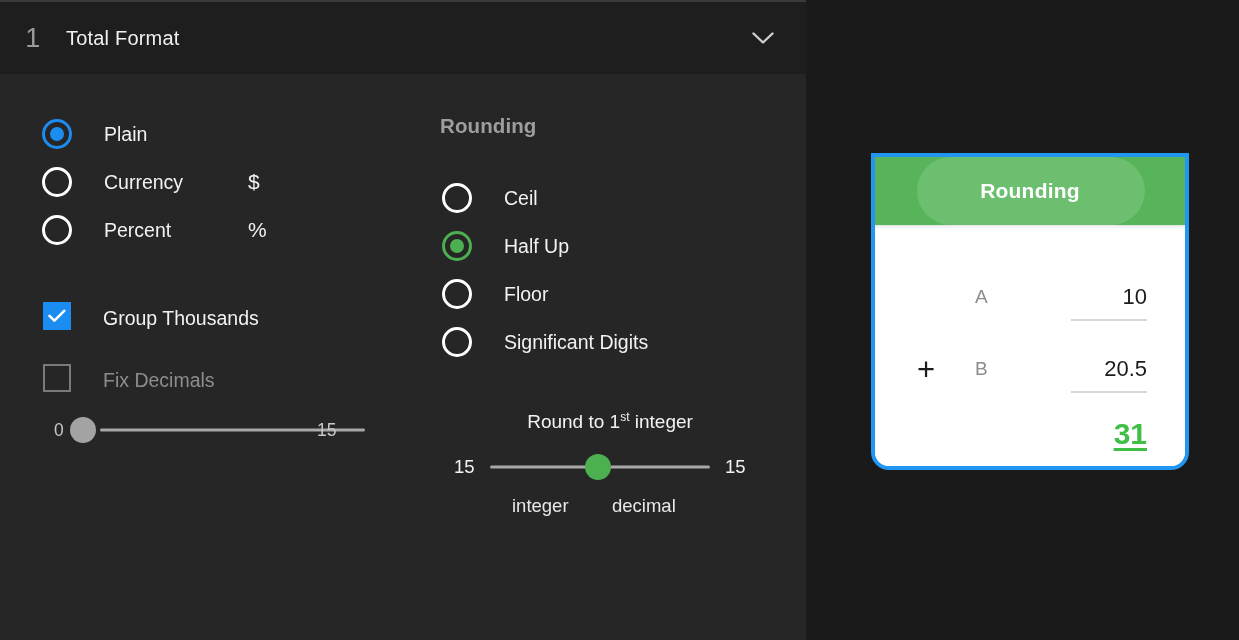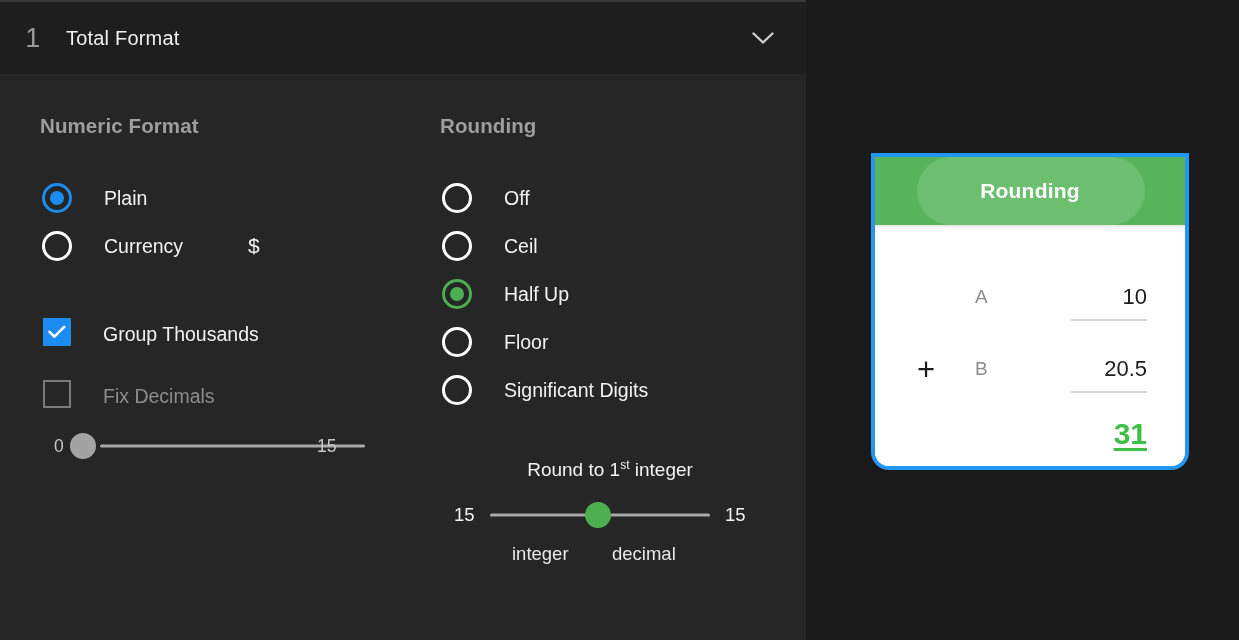--- a/index.html
+++ b/index.html
@@ -348,40 +348,46 @@
         <svg width="22" height="13" viewBox="0 0 22 13" fill="none" aria-hidden="true">
           <path d="M1.5 1.5 L11 10.5 L20.5 1.5" stroke="#cfcfcf" stroke-width="2.4" stroke-linecap="round" stroke-linejoin="round"></path>
         </svg>
       </div>
     </div>
 
     <div class="panel-body">
 
       <div class="col col-left">
 
-        <div class="section-title">Numeric Format</div>
 
         <div class="opt-list">
 
           <div class="opt-row">
             <div class="radio sel-blue">
                 <div class="dot"></div>
               </div>
             <div class="opt-label">Plain</div>
             <div class="opt-symbol"></div>
           </div>
 
           <div class="opt-row">
             <div class="radio">
                 <div class="dot"></div>
               </div>
             <div class="opt-label">Currency</div>
             <div class="opt-symbol">$</div>
           </div>
 
+          <div class="opt-row">
+            <div class="radio">
+                <div class="dot"></div>
+              </div>
+            <div class="opt-label">Percent</div>
+            <div class="opt-symbol">%</div>
+          </div>
 
 
         </div>
 
         <div class="check-row first">
           <div class="checkbox checked">
             <svg width="18" height="14" viewBox="0 0 18 14" fill="none" aria-hidden="true">
               <path d="M1.5 6.8 L6.4 11.7 L16.2 1.9" stroke="#ffffff" stroke-width="2.6" stroke-linecap="round" stroke-linejoin="round"></path>
             </svg>
           </div>
@@ -401,26 +407,20 @@
         </div>
 
       </div>
 
       <div class="col col-right">
 
         <div class="section-title">Rounding</div>
 
         <div class="opt-list">
 
-          <div class="opt-row">
-            <div class="radio">
-                <div class="dot"></div>
-              </div>
-            <div class="opt-label">Off</div>
-          </div>
 
           <div class="opt-row">
             <div class="radio">
                 <div class="dot"></div>
               </div>
             <div class="opt-label">Ceil</div>
           </div>
 
           <div class="opt-row">
             <div class="radio sel-green">

